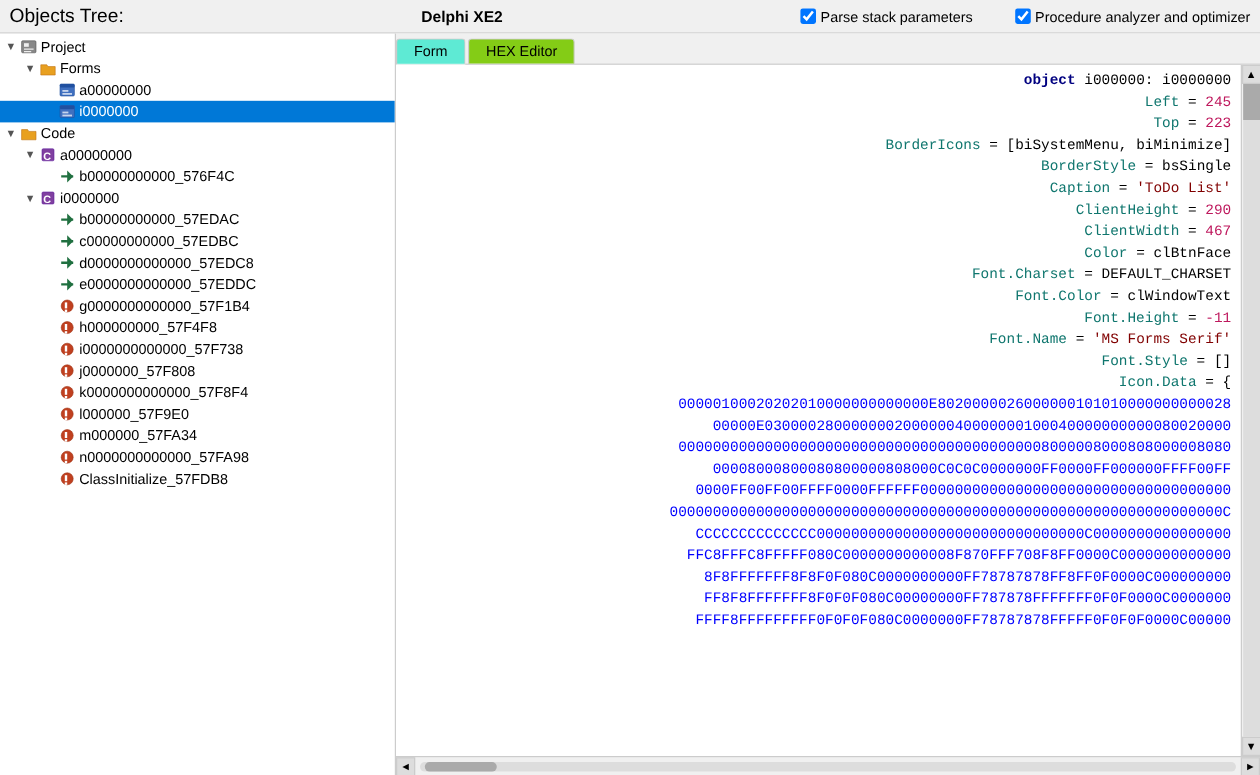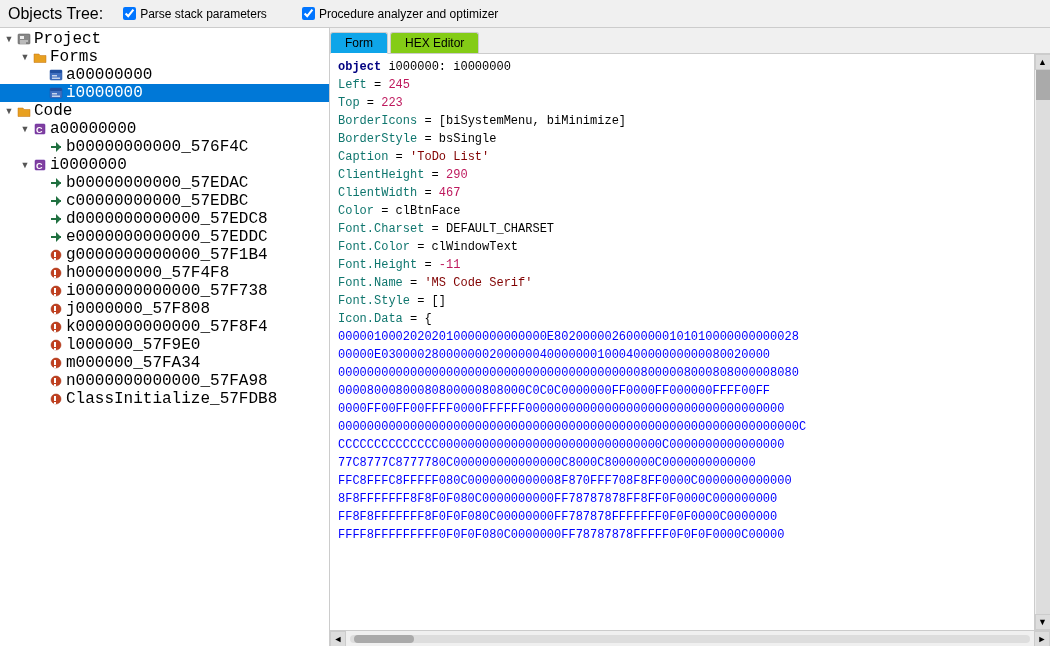--- a/index.html
+++ b/index.html
@@ -99,22 +99,22 @@
       width: 16px;
       height: 16px;
       display: inline-flex;
       align-items: center;
       justify-content: center;
       flex-shrink: 0;
       margin-right: 2px;
       font-size: 11px;
     }
     .node-text {
-      font-family: Liberation Mono, monospace;
-      font-size: 16px;
+      font-family: Liberation Sans, sans-serif;
+      font-size: 12px;
       color: #000;
     }
 
     
     .icon-project { color: #4a4a4a; }
     .icon-folder { color: #e8a020; }
     .icon-form { color: #4070c0; }
     .icon-class { color: #8040a0; }
     .icon-method { color: #207040; }
     .icon-method2 { color: #c04020; }
@@ -138,21 +138,21 @@
       padding: 3px 14px;
       border: 1px solid #ccc;
       border-bottom: none;
       background: #84cc16;
       cursor: pointer;
       font-size: 12px;
       margin-right: 2px;
       border-radius: 3px 3px 0 0;
     }
     .tab.active {
-      background: #0ea5e9;
+      background: #5eead4;
       border-bottom: 1px solid #fff;
       margin-bottom: -1px;
       z-index: 1;
     }
 
     
     .editor-area {
       flex: 1;
       overflow: hidden;
       display: flex;
@@ -164,20 +164,21 @@
       overflow-x: auto;
       padding: 4px 8px;
       font-family: 'Courier New', Courier, monospace;
       font-size: 12px;
       line-height: 1.5;
       background: #fff;
     }
     .code-line {
       white-space: nowrap;
       min-height: 18px;
+      text-align: right;
     }
     .kw-object { color: #000080; font-weight: bold; }
     .kw-blue { color: #0f766e; }
     .kw-value { color: #be185d; }
     .str-value { color: #800000; }
     .hex-line { color: #0000ff; }
     .normal { color: #000; }
 
     
     .editor-scrollbar-h {
@@ -261,20 +262,23 @@
     ::-webkit-scrollbar-track { background: #f0f0f0; }
     ::-webkit-scrollbar-thumb { background: #aaa; border: 1px solid #ccc; }
     ::-webkit-scrollbar-button { background: #ddd; border: 1px solid #ccc; height: 14px; width: 14px; }
   </style>
 </head>
 <body>
 
 <div class="top-bar">
   <div style="font-weight:normal; font-size:16px;">
     <span>Objects Tree:</span>
+  </div>
+  <div class="top-bar-title">
+    <span>Delphi XE2</span>
   </div>
   <div class="top-bar-options">
     <label class="checkbox-option">
       <input type="checkbox" checked="" style="">
       <span>Parse stack parameters</span>
     </label>
     <label class="checkbox-option">
       <input type="checkbox" checked="" style="">
       <span>Procedure analyzer and optimizer</span>
     </label>
@@ -561,31 +565,30 @@
             <div class="code-line"><span>  </span><span class="normal">    </span><span class="kw-blue">Top</span><span class="normal"> = </span><span class="kw-value">223</span></div>
             <div class="code-line"><span>  </span><span class="normal">    </span><span class="kw-blue">BorderIcons</span><span class="normal"> = [biSystemMenu, biMinimize]</span></div>
             <div class="code-line"><span>  </span><span class="normal">    </span><span class="kw-blue">BorderStyle</span><span class="normal"> = bsSingle</span></div>
             <div class="code-line"><span>  </span><span class="normal">    </span><span class="kw-blue">Caption</span><span class="normal"> = </span><span class="str-value">'ToDo List'</span></div>
             <div class="code-line"><span>  </span><span class="normal">    </span><span class="kw-blue">ClientHeight</span><span class="normal"> = </span><span class="kw-value">290</span></div>
             <div class="code-line"><span>  </span><span class="normal">    </span><span class="kw-blue">ClientWidth</span><span class="normal"> = </span><span class="kw-value">467</span></div>
             <div class="code-line"><span>  </span><span class="normal">    </span><span class="kw-blue">Color</span><span class="normal"> = clBtnFace</span></div>
             <div class="code-line"><span>  </span><span class="normal">    </span><span class="kw-blue">Font.Charset</span><span class="normal"> = DEFAULT_CHARSET</span></div>
             <div class="code-line"><span>  </span><span class="normal">    </span><span class="kw-blue">Font.Color</span><span class="normal"> = clWindowText</span></div>
             <div class="code-line"><span>  </span><span class="normal">    </span><span class="kw-blue">Font.Height</span><span class="normal"> = </span><span class="kw-value">-11</span></div>
-            <div class="code-line"><span>  </span><span class="normal">    </span><span class="kw-blue">Font.Name</span><span class="normal"> = </span><span class="str-value">'MS Code Serif'</span></div>
+            <div class="code-line"><span>  </span><span class="normal">    </span><span class="kw-blue">Font.Name</span><span class="normal"> = </span><span class="str-value">'MS Forms Serif'</span></div>
             <div class="code-line"><span>  </span><span class="normal">    </span><span class="kw-blue">Font.Style</span><span class="normal"> = []</span></div>
             <div class="code-line"><span>  </span><span class="normal">    </span><span class="kw-blue">Icon.Data</span><span class="normal"> = {</span></div>
             <div class="code-line"><span class="hex-line">00000100020202010000000000000E8020000026000000101010000000000028</span></div>
             <div class="code-line"><span class="hex-line">00000E030000280000000200000040000000100040000000000080020000</span></div>
             <div class="code-line"><span class="hex-line">0000000000000000000000000000000000000000008000008000808000008080</span></div>
             <div class="code-line"><span class="hex-line">00008000800080800000808000C0C0C0000000FF0000FF000000FFFF00FF</span></div>
             <div class="code-line"><span class="hex-line">0000FF00FF00FFFF0000FFFFFF000000000000000000000000000000000000</span></div>
             <div class="code-line"><span class="hex-line">0000000000000000000000000000000000000000000000000000000000000000C</span></div>
             <div class="code-line"><span class="hex-line">CCCCCCCCCCCCCC0000000000000000000000000000000C0000000000000000</span></div>
-            <div class="code-line"><span class="hex-line">77C8777C8777780C000000000000000C8000C8000000C0000000000000</span></div>
             <div class="code-line"><span class="hex-line">FFC8FFFC8FFFFF080C0000000000008F870FFF708F8FF0000C0000000000000</span></div>
             <div class="code-line"><span class="hex-line">8F8FFFFFFF8F8F0F080C0000000000FF78787878FF8FF0F0000C000000000</span></div>
             <div class="code-line"><span class="hex-line">FF8F8FFFFFFF8F0F0F080C00000000FF787878FFFFFFF0F0F0000C0000000</span></div>
             <div class="code-line"><span class="hex-line">FFFF8FFFFFFFFF0F0F0F080C0000000FF78787878FFFFF0F0F0F0000C00000</span></div>
           </div>
         <div class="v-scrollbar">
           <div class="v-scroll-arrow">▲</div>
           <div class="v-scroll-track">
             <div class="v-scroll-thumb"></div>
           </div>

